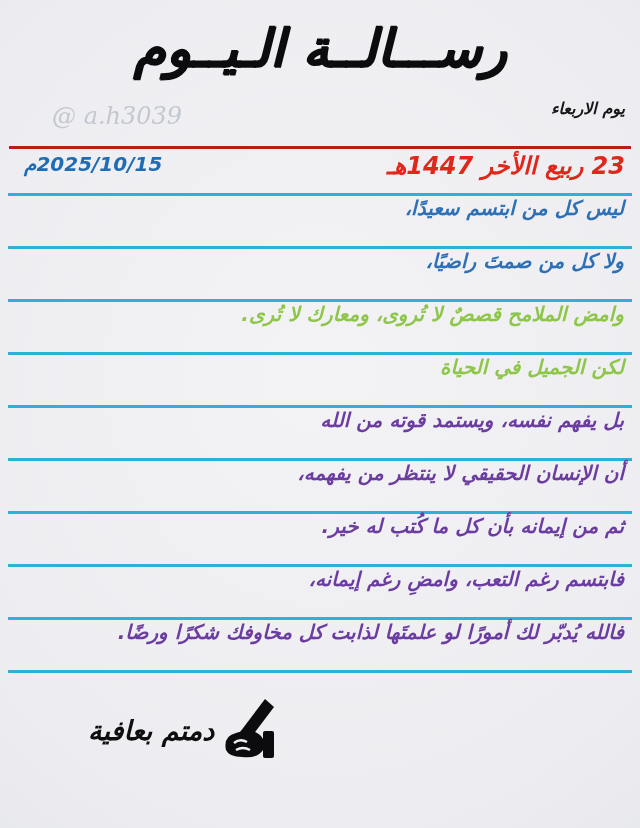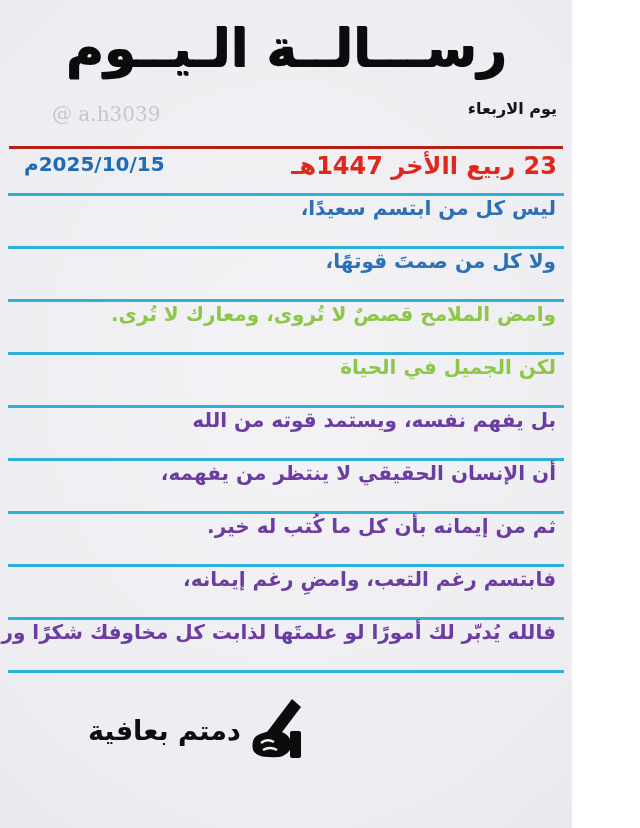--- a/index.html
+++ b/index.html
@@ -2,46 +2,47 @@
 <html lang="ar"><head>
 <meta charset="utf-8">
 <style>
   html, body {
     margin: 0;
     padding: 0;
     font-family: "DejaVu Sans", sans-serif;
   }
   .page {
     position: relative;
-    width: 572px;
+    width: 640px;
     height: 828px;
     overflow: hidden;
     background: radial-gradient(ellipse 120% 100% at 50% 45%,
                 #f3f3f6 0%, #ededf1 55%, #dcdee4 100%);
+    font-style: italic;
   }
   .title {
     position: absolute;
     top: 18px;
     left: 0;
     width: 100%;
     margin: 0;
     text-align: center;
     direction: rtl;
     font-size: 52px;
     font-weight: 900;
     color: #0c0c0e;
     letter-spacing: 0px;
     text-shadow: 1px 1px 0 #0c0c0e;
   }
   .watermark {
     position: absolute;
     left: 52px;
     top: 102px;
     font-family: "DejaVu Serif", serif;
-    font-size: 20px;
+    font-size: 24px;
     color: #c3c7d0;
   }
   .day-label {
     position: absolute;
     right: 15px;
     top: 99px;
     direction: rtl;
     font-size: 16px;
     font-weight: 700;
     color: #151517;
@@ -131,21 +132,21 @@
 
   <span class="hijri-date">23 ربيع االأخر 1447هـ</span>
 
   <span class="gregorian-date">2025/10/15م</span>
 
   <div class="lines" id="lines">
       <div class="line-row">
         <span class="line-text" style="color: rgb(46, 112, 182);">ليس كل من ابتسم سعيدًا،</span>
       </div>
       <div class="line-row">
-        <span class="line-text" style="color: rgb(46, 112, 182);">ولا كل من صمتَ قوتهًا،</span>
+        <span class="line-text" style="color: rgb(46, 112, 182);">ولا كل من صمتَ راضيًا،</span>
       </div>
       <div class="line-row">
         <span class="line-text" style="color: rgb(141, 198, 72);">وامض الملامح قصصٌ لا تُروى، ومعارك لا تُرى.</span>
       </div>
       <div class="line-row">
         <span class="line-text" style="color: rgb(141, 198, 72);">لكن الجميل في الحياة</span>
       </div>
       <div class="line-row">
         <span class="line-text" style="color: rgb(108, 61, 161);">بل يفهم نفسه، ويستمد قوته من الله</span>
       </div>

